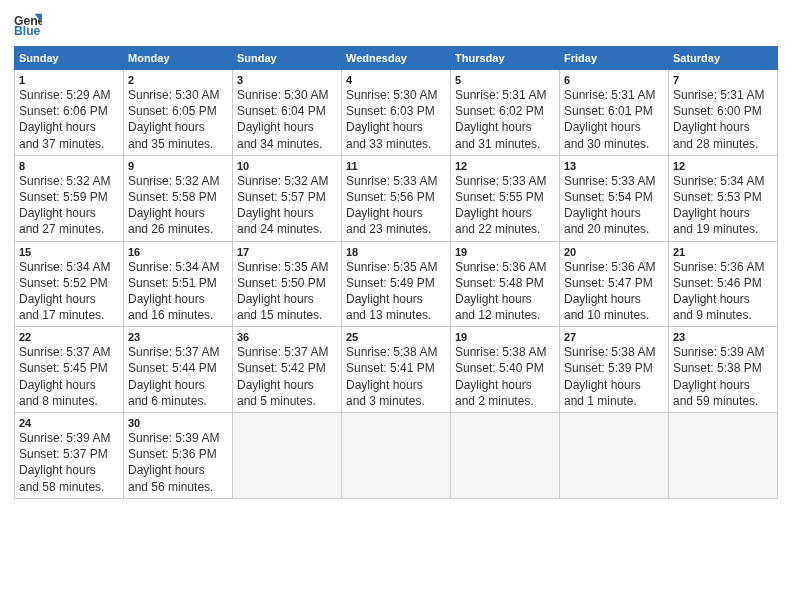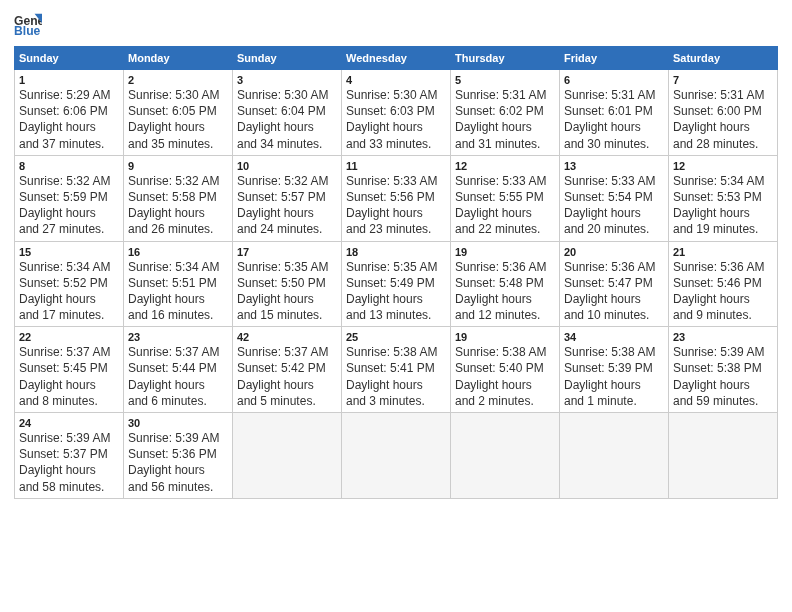--- a/index.html
+++ b/index.html
@@ -297,21 +297,21 @@
       </td>
           <td>
         <span class="day-number">23</span>
         <div class="day-info">
           Sunrise: 5:37 AM<br>
           Sunset: 5:44 PM<br>
           Daylight hours<br>and 6 minutes.
         </div>
       </td>
           <td>
-        <span class="day-number">42</span>
+        <span class="day-number">36</span>
         <div class="day-info">
           Sunrise: 5:37 AM<br>
           Sunset: 5:42 PM<br>
           Daylight hours<br>and 5 minutes.
         </div>
       </td>
           <td>
         <span class="day-number">25</span>
         <div class="day-info">
           Sunrise: 5:38 AM<br>
@@ -321,21 +321,21 @@
       </td>
           <td>
         <span class="day-number">19</span>
         <div class="day-info">
           Sunrise: 5:38 AM<br>
           Sunset: 5:40 PM<br>
           Daylight hours<br>and 2 minutes.
         </div>
       </td>
           <td>
-        <span class="day-number">34</span>
+        <span class="day-number">27</span>
         <div class="day-info">
           Sunrise: 5:38 AM<br>
           Sunset: 5:39 PM<br>
           Daylight hours<br>and 1 minute.
         </div>
       </td>
           <td>
         <span class="day-number">23</span>
         <div class="day-info">
           Sunrise: 5:39 AM<br>

